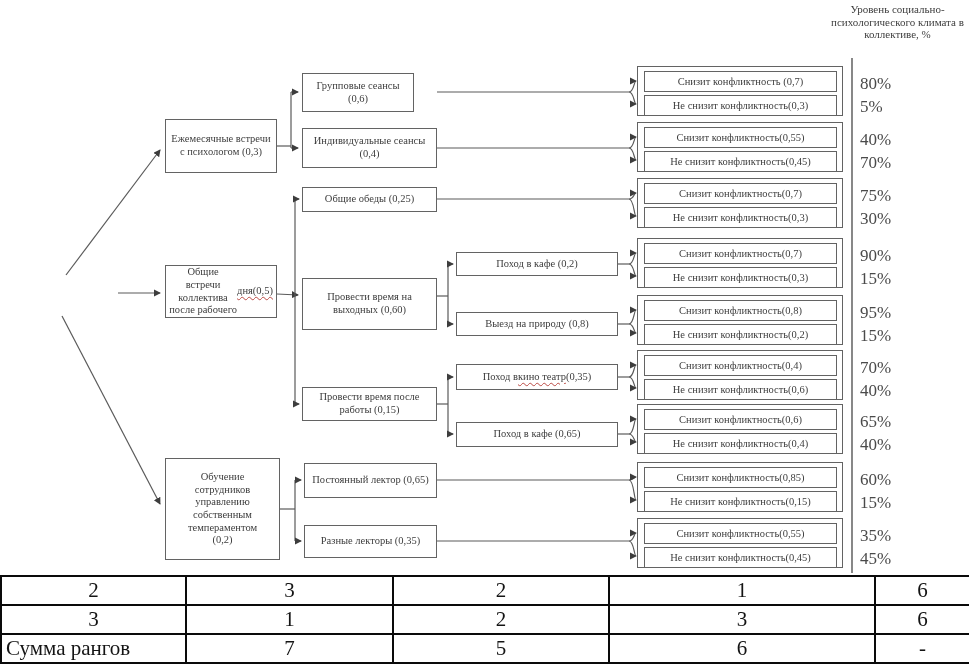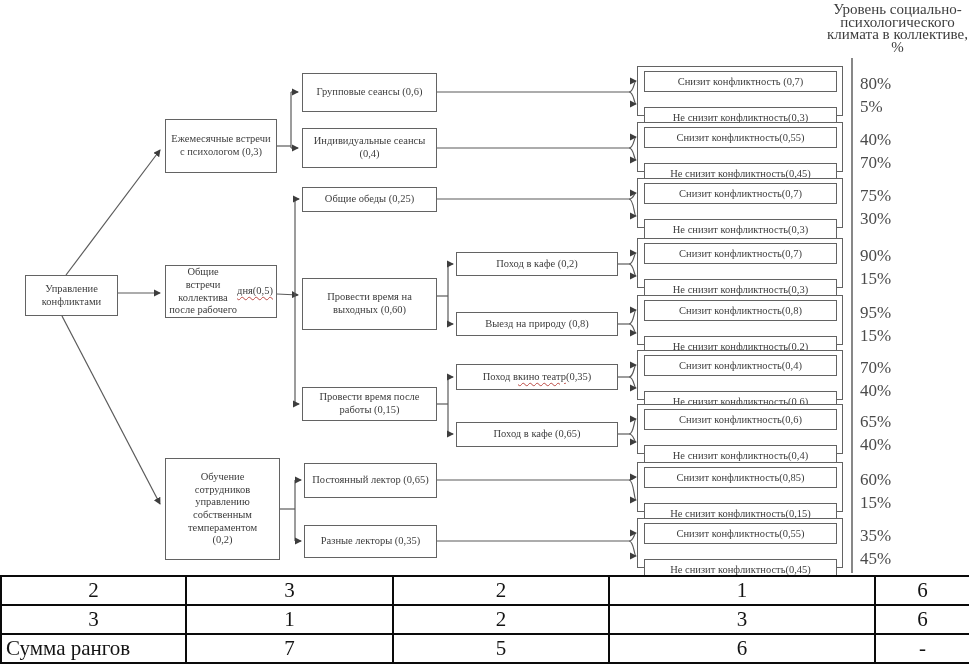--- a/index.html
+++ b/index.html
@@ -7,25 +7,25 @@
          font-family:"Liberation Serif","DejaVu Serif",serif;}
   svg.wires{position:absolute;left:0;top:0;}
   .node{position:absolute;border:1px solid #636363;background:#fff;box-sizing:border-box;
         display:flex;align-items:center;justify-content:center;text-align:center;
         font-size:10.5px;line-height:1.2;color:#3d3d3d;padding:1px 3px;}
   .pair{position:absolute;left:637px;width:206px;height:50px;border:1px solid #636363;
         box-sizing:border-box;background:#fff;}
   .leaf{position:absolute;left:6px;right:5px;height:21px;border:1px solid #636363;
         box-sizing:border-box;display:flex;align-items:center;justify-content:center;
         font-size:10.5px;color:#3d3d3d;background:#fff;}
-  .leaf.yes{top:4px;} .leaf.no{top:40px;}
+  .leaf.yes{top:4px;} .leaf.no{top:28px;}
   .pct{position:absolute;left:860px;width:50px;height:14px;font-size:17px;color:#4a4a4a;
        text-align:left;}
   .hdr{position:absolute;left:826px;top:3px;width:143px;text-align:center;
-       font-size:15px;line-height:12.5px;color:#3d3d3d;}
+       font-size:11px;line-height:12.5px;color:#3d3d3d;}
   .sq{text-decoration-line:underline;text-decoration-style:wavy;
       text-decoration-color:#bb4a44;text-decoration-thickness:1px;text-underline-offset:2px;}
   table.rank{position:absolute;left:0;top:575px;width:969px;border-collapse:collapse;
        table-layout:fixed;background:#fff;}
   table.rank td{border:2px solid #0a0a0a;height:27px;text-align:center;vertical-align:middle;
        font-size:21px;color:#141414;padding:0;overflow:hidden;}
   table.rank td.lbl{text-align:left;padding-left:4px;}
 </style>
 </head>
 <body>
@@ -96,30 +96,29 @@
       <line x1="437" y1="541" x2="629" y2="541"></line>
       <path d="M629,541 C634,541 634,533 636,533" marker-end="url(#ah)"></path>
       <path d="M629,541 C634,541 634,556 636,556" marker-end="url(#ah)"></path>
 
       <line x1="852" y1="58" x2="852" y2="573" stroke-width="1.6" stroke="#6a6a6a"></line>
     </g>
   </svg>
 
   <div class="hdr">Уровень социально-психологического климата в коллективе, %</div>
 
-  <div class="node" style="left:25px;top:275px;width:93px;height:41px;">Управление конфликтами</div>
 
   <div class="node" style="left:165px;top:119px;width:112px;height:54px;">Ежемесячные встречи с психологом (0,3)</div>
   <div class="node" style="left:165px;top:265px;width:112px;height:53px;">
       <span>Общие встречи коллектива после рабочего </span>
       <span class="sq">дня(0,5)</span>
     </div>
   <div class="node" style="left:165px;top:458px;width:115px;height:102px;padding:2px 26px;">Обучение сотрудников управлению собственным темпераментом (0,2)</div>
 
-  <div class="node" style="left:302px;top:73px;width:135px;height:39px;">Групповые сеансы (0,6)</div>
+  <div class="node" style="left:302px;top:73px;width:112px;height:39px;">Групповые сеансы (0,6)</div>
   <div class="node" style="left:302px;top:128px;width:135px;height:40px;">Индивидуальные сеансы (0,4)</div>
   <div class="node" style="left:302px;top:187px;width:135px;height:25px;">Общие обеды (0,25)</div>
   <div class="node" style="left:302px;top:278px;width:135px;height:52px;">Провести время на выходных (0,60)</div>
   <div class="node" style="left:302px;top:387px;width:135px;height:34px;">Провести время после работы (0,15)</div>
   <div class="node" style="left:304px;top:463px;width:133px;height:35px;">Постоянный лектор (0,65)</div>
   <div class="node" style="left:304px;top:525px;width:133px;height:33px;">Разные лекторы (0,35)</div>
 
   <div class="node" style="left:456px;top:252px;width:162px;height:24px;">Поход  в кафе (0,2)</div>
   <div class="node" style="left:456px;top:312px;width:162px;height:24px;">Выезд на природу (0,8)</div>
   <div class="node" style="left:456px;top:364px;width:162px;height:26px;">

